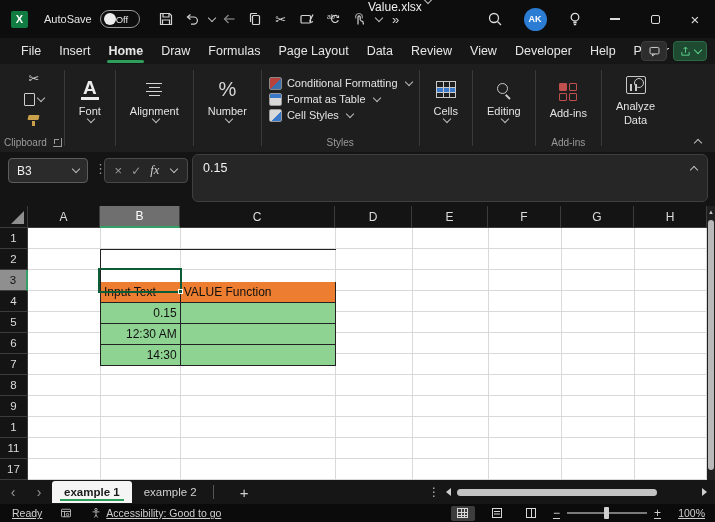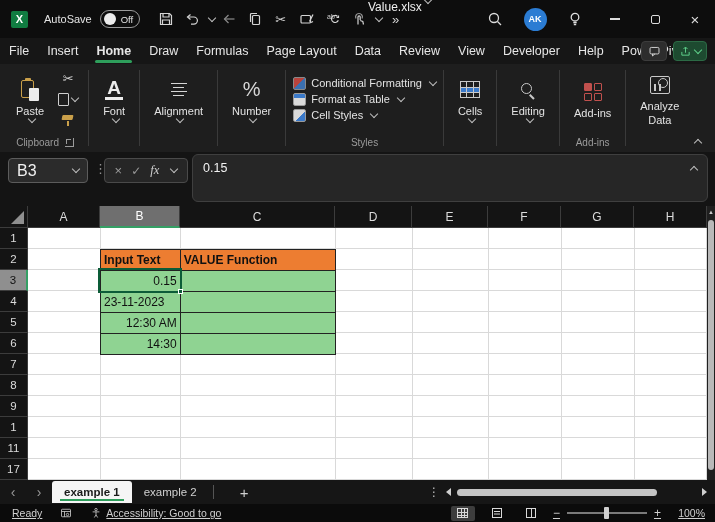--- a/index.html
+++ b/index.html
@@ -10,21 +10,21 @@
   
   #titlebar { position:absolute; left:0; top:0; width:715px; height:38px; background:#0d0d0d;
     display:flex; align-items:center; }
   .xl-logo { width:17px; height:17px; margin-left:11px; background:#107C41; border-radius:2px;
     color:#fff; font-size:11px; font-weight:bold; display:flex; align-items:center; justify-content:center; position:relative; }
   .xl-logo::before{ content:""; position:absolute; right:-2px; top:2px; width:6px; height:13px; background:#185C37; border-radius:1px; z-index:-1;}
   .autosave { color:#e4e4e4; font-size:11px; margin-left:16px; }
   .toggle { width:40px; height:18px; border:1px solid #9a9a9a; border-radius:10px; margin-left:8px;
     display:flex; align-items:center; position:relative; cursor:pointer; }
   .toggle .knob { width:12px; height:12px; border-radius:50%; background:#ececec; margin-left:3px; }
-  .toggle .state { color:#e4e4e4; font-size:9.5px; margin-left:5px; }
+  .toggle .state { color:#e4e4e4; font-size:9.5px; }
   .qat { display:flex; align-items:center; margin-left:14px; gap:2px; }
   .qi { width:24px; height:24px; display:flex; align-items:center; justify-content:center; color:#d4d4d4;
     border-radius:4px; font-size:13px; }
   .qi svg { stroke:#d4d4d4; fill:none; stroke-width:1.2; width:16px; height:16px; }
   .qi.dim svg { stroke:#8a8a8a; }
   .chev { width:6px; height:6px; border-right:1.4px solid #bdbdbd; border-bottom:1.4px solid #bdbdbd;
     display:inline-block; transform:rotate(45deg); margin-left:3px; margin-top:-3px; }
   .chev.up { transform:rotate(-135deg); margin-top:4px; }
   .doc-title { position:absolute; left:368px; top:0; height:38px; display:flex; 
     color:#f0f0f0; font-size:12px; }
@@ -32,21 +32,21 @@
   .tb-btn { width:40px; height:38px; display:flex; align-items:center; justify-content:center; color:#dcdcdc; }
   .tb-btn svg { stroke:#dcdcdc; fill:none; stroke-width:1.3; width:16px; height:16px; }
   .avatar { width:23px; height:23px; border-radius:50%; background:#2b7cd3; color:#fff; font-size:9px;
     font-weight:bold; display:flex; align-items:center; justify-content:center; }
   .min-glyph { width:10px; height:1.4px; background:#dcdcdc; }
   .max-glyph { width:9px; height:9px; border:1.3px solid #dcdcdc; border-radius:2px; }
   .close-glyph { font-size:15px; color:#dcdcdc; }
 
   
   #menubar { position:absolute; left:0; top:38px; width:715px; height:26px; background:#161616;
-    display:flex; align-items:center; }
+    display:flex; align-items:center; padding-left:12px; }
   .mtab { color:#e6e6e6; font-size:12.5px; padding:0 9px; height:26px; display:flex; align-items:center;
     position:relative; cursor:pointer; white-space:nowrap; }
   .mtab.active { font-weight:bold; }
   .mtab.active::after { content:""; position:absolute; left:8px; right:8px; bottom:1px; height:3px;
     background:#2E9E5B; border-radius:2px; }
   .menu-right { position:absolute; right:8px; top:3px; display:flex; gap:6px; }
   .mini-btn { width:26px; height:20px; background:#2d2d2d; border:1px solid #3c3c3c; border-radius:4px;
     display:flex; align-items:center; justify-content:center; }
   .mini-btn svg { stroke:#d4d4d4; fill:none; stroke-width:1.2; width:13px; height:13px; }
   .mini-btn.share { background:#1d4a30; border-color:#2c6a45; width:34px; }
@@ -107,21 +107,21 @@
     border:1.4px solid #c9c9c9; border-radius:50%; }
   .ic-edit-search { width:16px; height:16px; position:relative; }
   .ic-edit-search::before { content:""; position:absolute; left:1px; top:1px; width:9px; height:9px;
     border:1.5px solid #c9c9c9; border-radius:50%; }
   .ic-edit-search::after { content:""; position:absolute; right:1px; bottom:0; width:6px; height:1.6px;
     background:#c9c9c9; transform:rotate(45deg); }
 
   
   #formulabar { position:absolute; left:0; top:152px; width:715px; height:54px; background:#141414; }
   .namebox { position:absolute; left:8px; top:6px; width:80px; height:25px; background:#2b2b2b;
-    border:1px solid #5c5c5c; border-radius:4px; color:#f0f0f0; font-size:16px; display:flex;
+    border:1px solid #5c5c5c; border-radius:4px; color:#f0f0f0; font-size:12px; display:flex;
     align-items:center; padding:0 8px; }
   .namebox .chev { margin-left:auto; }
   .fb-dots { position:absolute; left:94px; top:9px; color:#8f8f8f; font-size:13px; }
   .fxgroup { position:absolute; left:104px; top:6px; width:84px; height:25px; background:#262626;
     border:1px solid #4a4a4a; border-radius:4px; display:flex; align-items:center; justify-content:space-around; padding:0 5px; }
   .fxgroup .x { color:#9a9a9a; font-size:13px; }
   .fxgroup .ok { color:#9a9a9a; font-size:12px; }
   .fxgroup .fx { color:#cfcfcf; font-size:12.5px; font-style:italic; font-family:"Liberation Serif","DejaVu Serif",serif; }
   .formula-field { position:absolute; left:192px; top:2px; width:516px; height:48px; background:#262626;
     border:1px solid #3f3f3f; border-radius:6px; color:#f2f2f2; font-size:12.5px; padding:6px 10px; }
@@ -142,21 +142,21 @@
     justify-content:center; border-bottom:1px solid #3c3c3c; border-right:1px solid #3c3c3c; }
   .rh.active { background:#8f8f8f; color:#111; border-right:2px solid #35A065; }
   .cellsbg { position:absolute; left:28px; top:22px; width:679px; height:252px; background:#fff;
     background-image:repeating-linear-gradient(to bottom, transparent 0 20px, #d9d9d9 20px 21px); }
   .vline { position:absolute; top:0; bottom:0; width:1px; background:#d9d9d9; }
   .xl-table { position:absolute; left:72px; top:21px; width:236px; border-left:1px solid #222; border-top:1px solid #222; }
   .trow { display:flex; }
   .tcell { height:21px; border-right:1px solid #222; border-bottom:1px solid #222; font-size:12px;
     color:#111; display:flex; align-items:center; padding:0 3px; }
   .tcell.b { width:80px; } .tcell.c { width:156px; }
-  .tcell.hdr { background:#ED7D31; font-weight:bold; }
+  .tcell.hdr { background:#ED7D31; font-weight:normal;margin-top:32px; }
   .tcell.dat { background:#8FD392; }
   .tcell.r { justify-content:flex-end; }
   .selbox { position:absolute; left:70px; top:40px; width:84px; height:25px; border:2px solid #0C5C38; }
   .selbox .fill-handle { position:absolute; right:-3px; bottom:-3px; width:5px; height:5px;
     background:#0C5C38; border:1px solid #fff; }
   .vscroll { position:absolute; right:0; top:0; width:8px; height:274px; background:#1f1f1f; }
   .vscroll .arrow { color:#c9c9c9; font-size:6px; text-align:center; line-height:12px; }
   .vscroll .thumb { position:absolute; left:1px; top:14px; width:6px; height:250px; background:#b9b9b9; border-radius:3px; }
 
   
@@ -320,31 +320,20 @@
             <path d="M3.5 8.5v4h9v-4"></path>
           </svg>
         <span class="chev" style="border-color:#5fd08a"></span>
       </div>
     </div>
   </div>
 
   <div id="ribbon">
     <div class="rgroup">
       <div class="rcontent">
-        <div class="rbig">
-          <div class="ricon">
-              <div class="ic-paste">
-                <div class="board"></div>
-                <div class="clipp"></div>
-                <div class="page"></div>
-              </div>
-            </div>
-          <span class="lbl">Paste</span>
-          <span class="chev"></span>
-        </div>
         <div class="smallcol">
           <div class="sbtn">
               <span>✂</span>
             </div>
           <div class="sbtn">
               <div class="ic-copy"></div>
               <span class="chev"></span>
             </div>
           <div class="sbtn">
               <div class="ic-brush"></div>
@@ -539,24 +528,20 @@
       <div class="vline" style="left:533px"></div>
       <div class="vline" style="left:606px"></div>
       <div class="vline" style="left:678px"></div>
       <div class="xl-table">
         <div class="trow">
           <div class="tcell b hdr">Input Text</div>
           <div class="tcell c hdr">VALUE Function</div>
         </div>
         <div class="trow">
           <div class="tcell b dat r">0.15</div>
-          <div class="tcell c dat"></div>
-        </div>
-        <div class="trow">
-          <div class="tcell b dat">23-11-2023</div>
           <div class="tcell c dat"></div>
         </div>
         <div class="trow">
           <div class="tcell b dat r">12:30 AM</div>
           <div class="tcell c dat"></div>
         </div>
         <div class="trow">
           <div class="tcell b dat r">14:30</div>
           <div class="tcell c dat"></div>
         </div>

